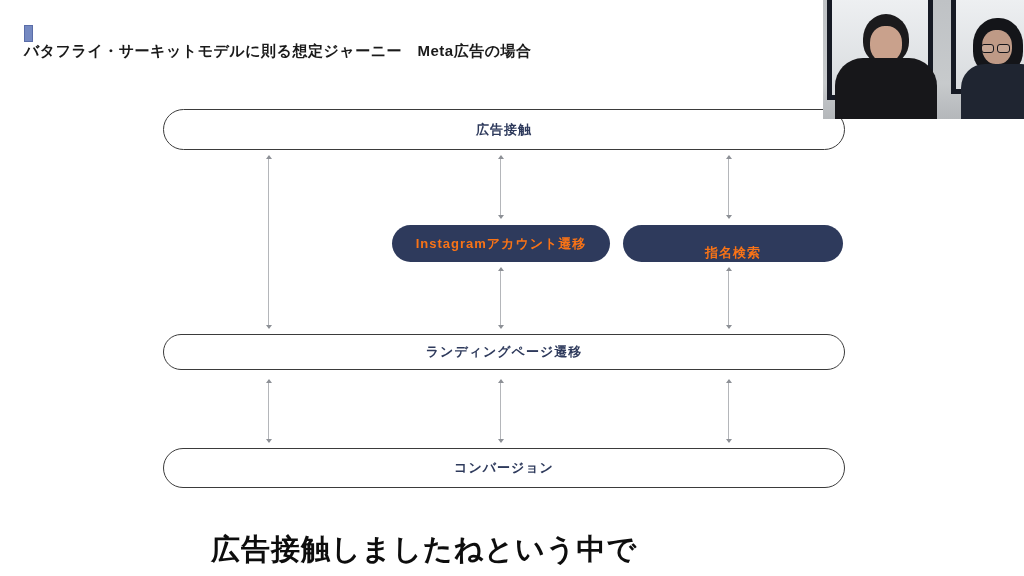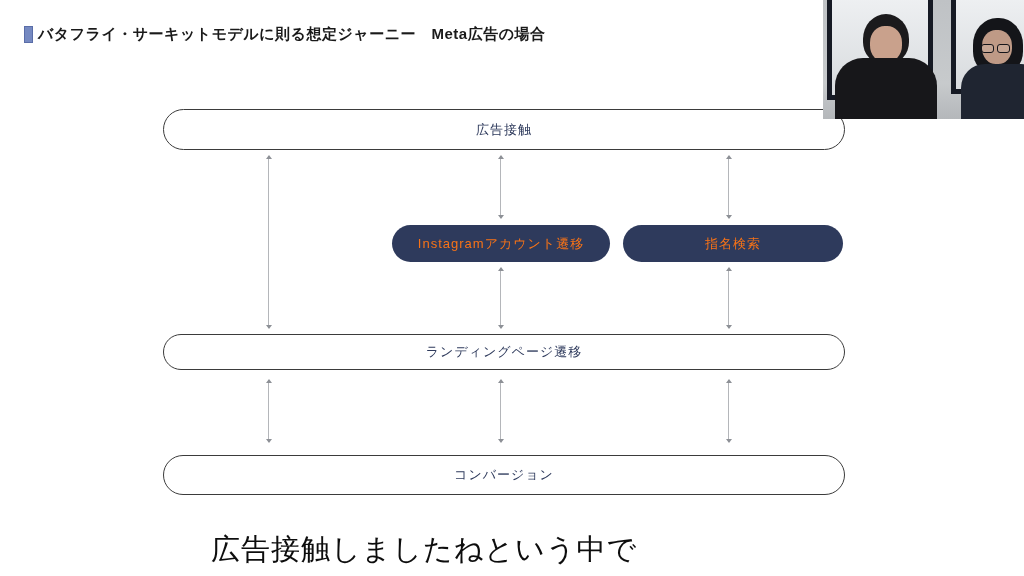--- a/index.html
+++ b/index.html
@@ -8,56 +8,56 @@
     position: relative;
     width: 1024px; height: 576px;
     background: #ffffff;
     overflow: hidden;
     font-family: "Liberation Sans", "DejaVu Sans", sans-serif;
   }
 
   
   .slide-title {
     position: absolute; left: 24px; top: 25px;
-    display: flex; align-items: center; gap: 5px;
+    display: flex;  flex-direction: column;
   }
   .title-bullet {
     width: 9px; height: 17px;
     background: #7589c1;
     border: 1px solid #5a6da8;
   }
   .title-text {
     font-size: 15px; font-weight: bold; color: #1a1a1a;
     letter-spacing: 0.5px;
     white-space: nowrap;
   }
 
   
   .pill {
     position: absolute;
     display: flex; align-items: center; justify-content: center;
-    font-size: 13px; font-weight: normal; letter-spacing: 1px;
+    font-size: 13px; font-weight: bold; letter-spacing: 1px;
     white-space: nowrap;
   }
   .pill-outline {
     background: #ffffff;
     border: 1.5px solid #3b3b3b;
     border-radius: 21px;
     color: #2e3a5c;
   }
   .pill-solid {
     background: #2e3a5c;
     border-radius: 19px;
     color: #f97316;
   }
   .node-ad-contact   { left: 163px; top: 109px; width: 682px; height: 41px; }
   .node-instagram    { left: 392px; top: 225px; width: 218px; height: 37px; }
-  .node-brand-search { left: 623px; top: 225px; width: 220px; height: 37px; }
+  .node-brand-search { left: 623px; top: 225px; width: 220px; height: 37px; align-items: flex-end; }
   .node-landing      { left: 163px; top: 334px; width: 682px; height: 36px; }
-  .node-conversion   { left: 163px; top: 448px; width: 682px; height: 40px; margin-top: 7px; }
+  .node-conversion   { left: 163px; top: 448px; width: 682px; height: 40px; }
 
   
   .connector {
     position: absolute;
     width: 1px;
     background: #b4b6ba;
   }
   .connector::before, .connector::after {
     content: '';
     position: absolute; left: -2.5px;
@@ -72,21 +72,21 @@
   .c4 { left: 500px; top: 268px; height: 60px; }
   .c5 { left: 728px; top: 268px; height: 60px; }
   .c6 { left: 268px; top: 380px; height: 62px; }
   .c7 { left: 500px; top: 380px; height: 62px; }
   .c8 { left: 728px; top: 380px; height: 62px; }
 
   
   .caption {
     position: absolute; left: 0; top: 530px; width: 848px;
     text-align: center;
-    font-size: 29px; font-weight: normal; color: #0d0d0d;
+    font-size: 29px; font-weight: bold; color: #0d0d0d;
     letter-spacing: 1px;
   }
 
   
   .webcam {
     position: absolute; left: 823px; top: 0; width: 201px; height: 119px;
     background: linear-gradient(180deg, #bfc2c5 0%, #c7cacc 70%, #b4b7ba 100%);
     overflow: hidden;
   }
   .win {

